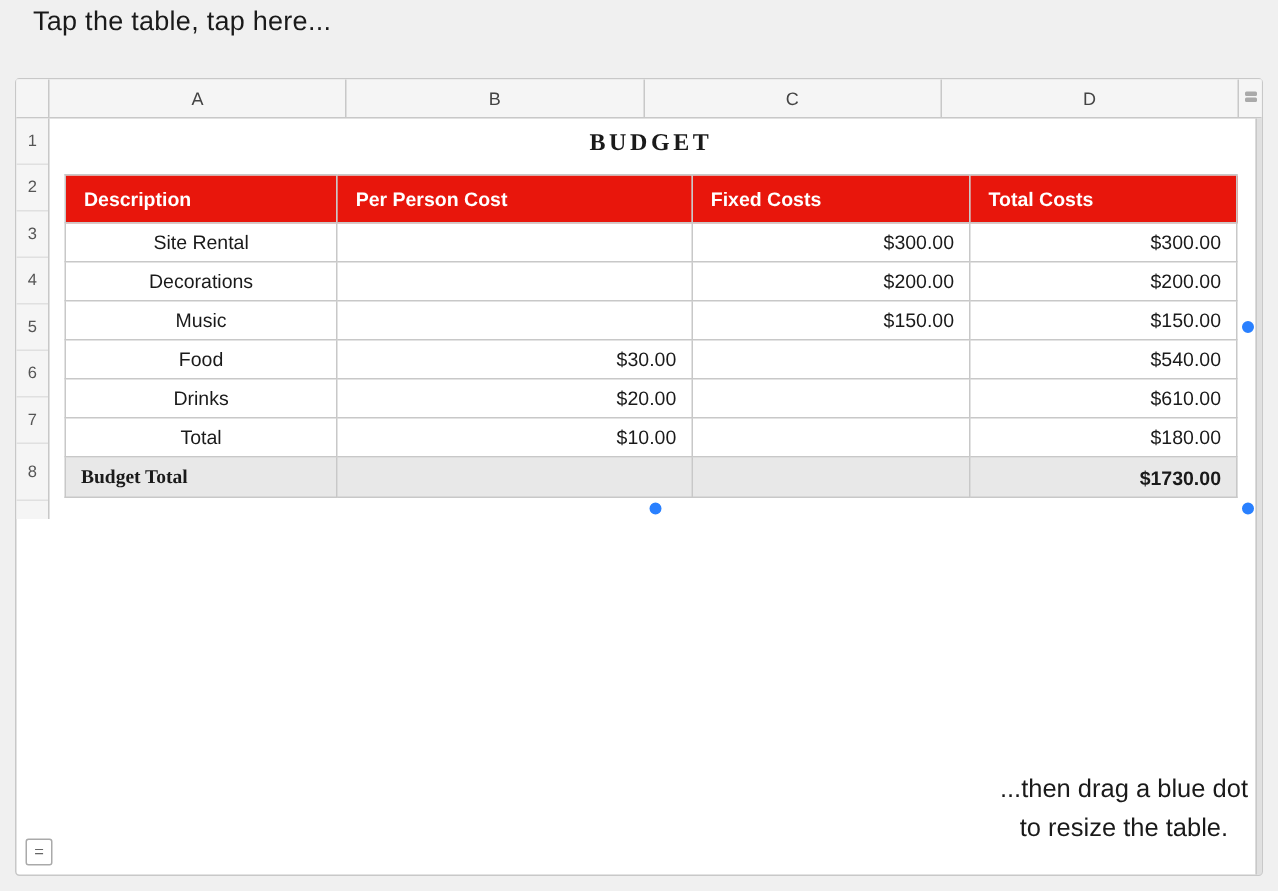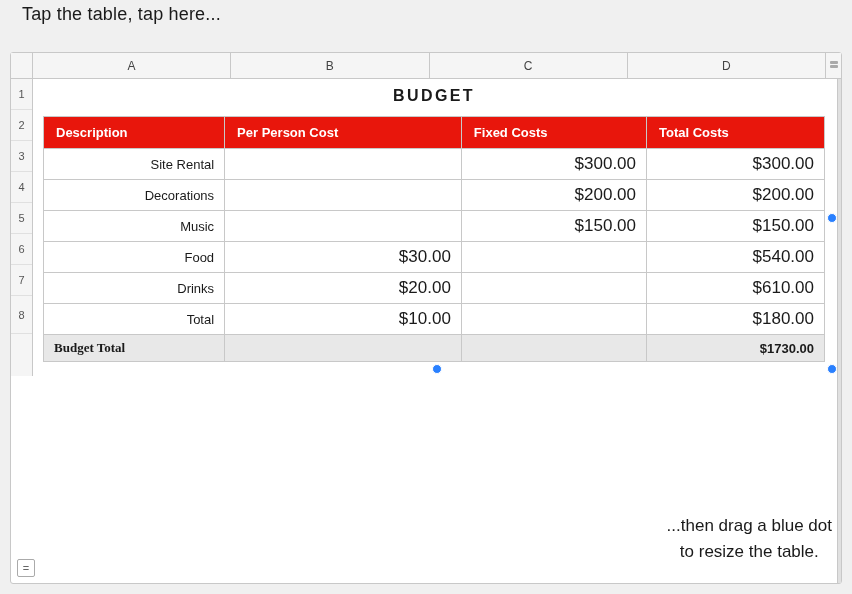--- a/index.html
+++ b/index.html
@@ -64,21 +64,21 @@
     }
 
     
     .table-title {
       text-align: center;
       font-size: 16px;
       font-weight: 600;
       letter-spacing: 0.15em;
       color: #1a1a1a;
       margin-bottom: 6px;
-      font-family: Liberation Sans, sans-serif;
+      font-family: Liberation Serif, serif;
     }
 
     
     .spreadsheet {
       width: 100%;
       border-collapse: collapse;
       border: 1.5px solid #c0392b;
       margin-top: 11px;
     }
 
@@ -105,27 +105,27 @@
       text-align: left;
     }
 
     
     .data-row td {
       background: #fff;
       color: #1a1a1a;
     }
 
     .data-row td:first-child {
-      text-align: right;
+      text-align: center;
       font-size: 13px;
     }
 
     .data-row td:not(:first-child) {
       text-align: right;
-      font-size: 17px;
+      font-size: 13px;
     }
 
     
     .total-row td {
       background: #e8e8e8;
       color: #1a1a1a;
       font-weight: 700;
     }
 
     .total-row td:first-child {

